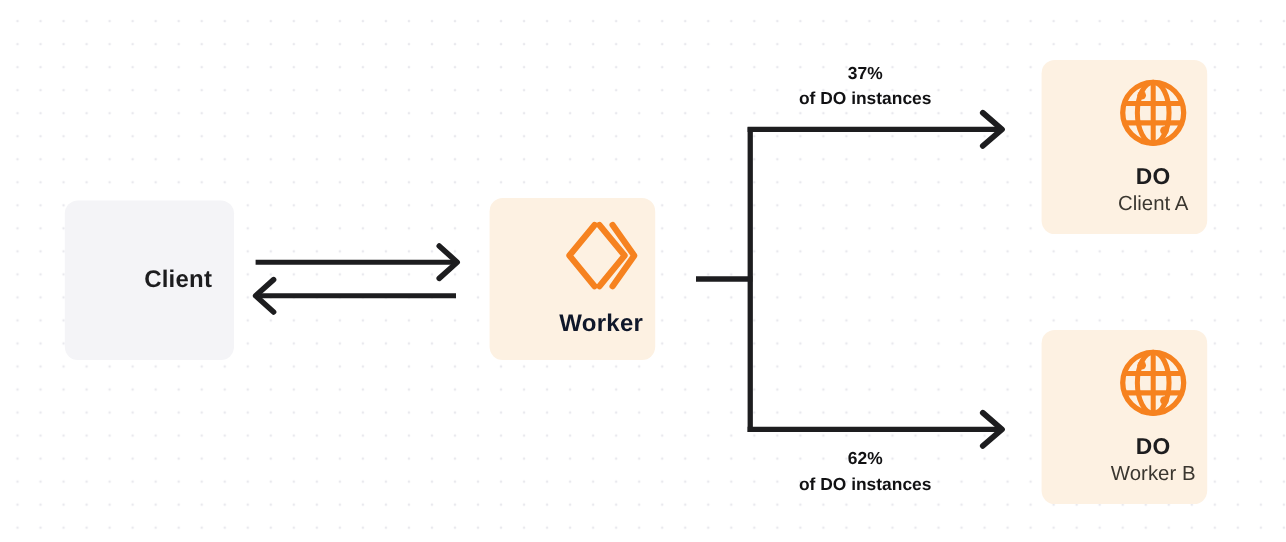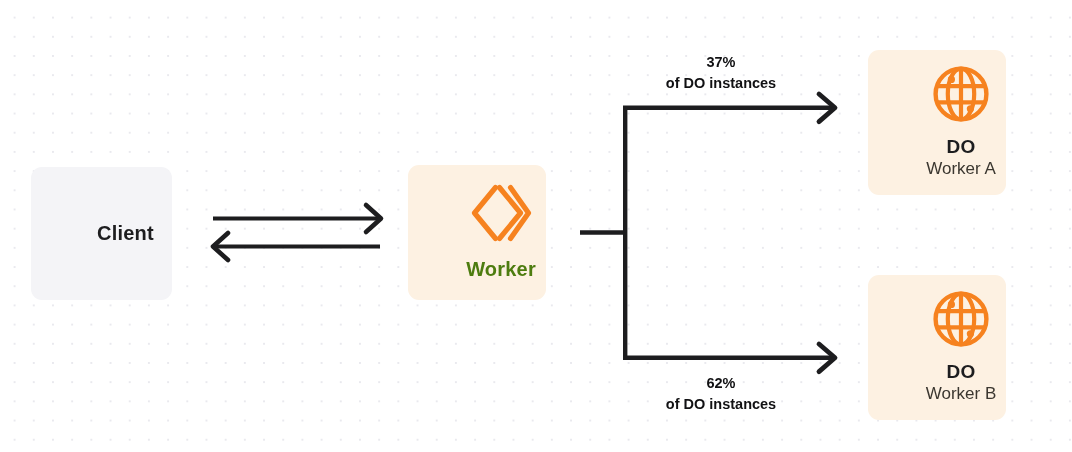--- a/index.html
+++ b/index.html
@@ -30,21 +30,21 @@
     display: flex;
     flex-direction: column;
     align-items: center;
     justify-content: center;
     border-radius: 11px;
     padding-left: 48px;
   }
 
   
   #node-client {
-    left: 31px;
+    left: 54px;
     top: 167px;
     width: 141px;
     height: 133px;
     background-color: #f4f4f7;
   }
   #node-client .node-title {
     font-size: 20px;
     font-weight: bold;
     color: #1d1d1f;
     letter-spacing: 0.2px;
@@ -57,21 +57,21 @@
     width: 138px;
     height: 135px;
     background-color: #fdf1e2;
   }
   #node-worker .node-icon {
     margin-bottom: 12px;
   }
   #node-worker .node-title {
     font-size: 20px;
     font-weight: bold;
-    color: #4d7c0f;
+    color: #0f172a;
     letter-spacing: 0.2px;
   }
 
   
   .node-do {
     left: 868px;
     width: 138px;
     height: 145px;
     background-color: #fdf1e2;
   }
@@ -186,21 +186,21 @@
         <circle cx="29" cy="29" r="25.4" stroke="#f6821f" stroke-width="4.4" fill="none"></circle>
         <line x1="29" y1="3.6" x2="29" y2="54.4" stroke="#f6821f" stroke-width="4.2"></line>
         <line x1="4.6" y1="21.2" x2="53.4" y2="21.2" stroke="#f6821f" stroke-width="4.2"></line>
         <line x1="4.6" y1="37.4" x2="53.4" y2="37.4" stroke="#f6821f" stroke-width="4.2"></line>
         <ellipse cx="29" cy="29" rx="13.2" ry="25.4" stroke="#f6821f" stroke-width="4.2" fill="none"></ellipse>
         <circle cx="19.4" cy="14.4" r="3.6" fill="#f6821f"></circle>
         <circle cx="38.4" cy="43.8" r="3.6" fill="#f6821f"></circle>
       </svg>
     </span>
     <span class="node-title">DO</span>
-    <span class="node-subtitle">Worker A</span>
+    <span class="node-subtitle">Client A</span>
   </div>
 
   <div class="node node-do" id="node-do-b">
     <span class="node-icon">
       <svg width="58" height="58" viewBox="0 0 58 58" fill="none" xmlns="http://www.w3.org/2000/svg">
         <circle cx="29" cy="29" r="25.4" stroke="#f6821f" stroke-width="4.4" fill="none"></circle>
         <line x1="29" y1="3.6" x2="29" y2="54.4" stroke="#f6821f" stroke-width="4.2"></line>
         <line x1="4.6" y1="21.2" x2="53.4" y2="21.2" stroke="#f6821f" stroke-width="4.2"></line>
         <line x1="4.6" y1="37.4" x2="53.4" y2="37.4" stroke="#f6821f" stroke-width="4.2"></line>
         <ellipse cx="29" cy="29" rx="13.2" ry="25.4" stroke="#f6821f" stroke-width="4.2" fill="none"></ellipse>

